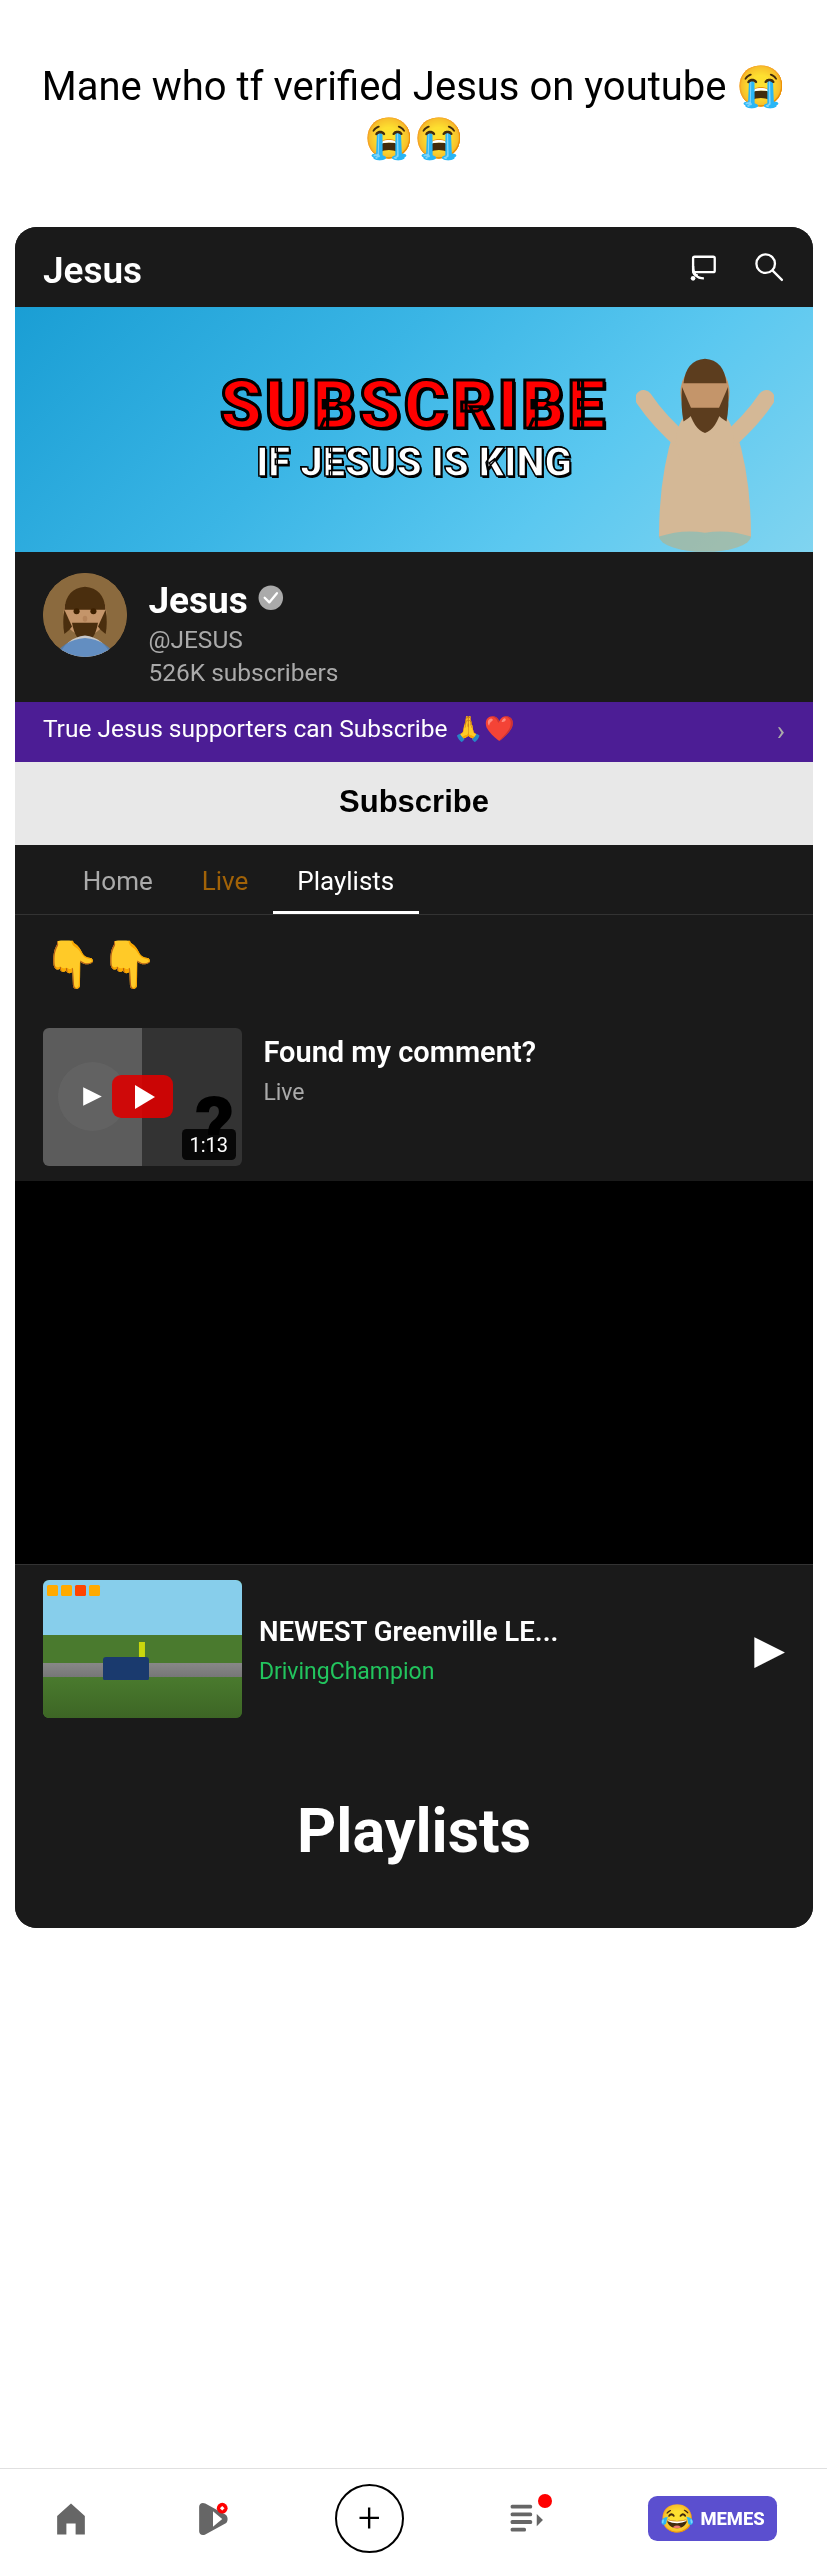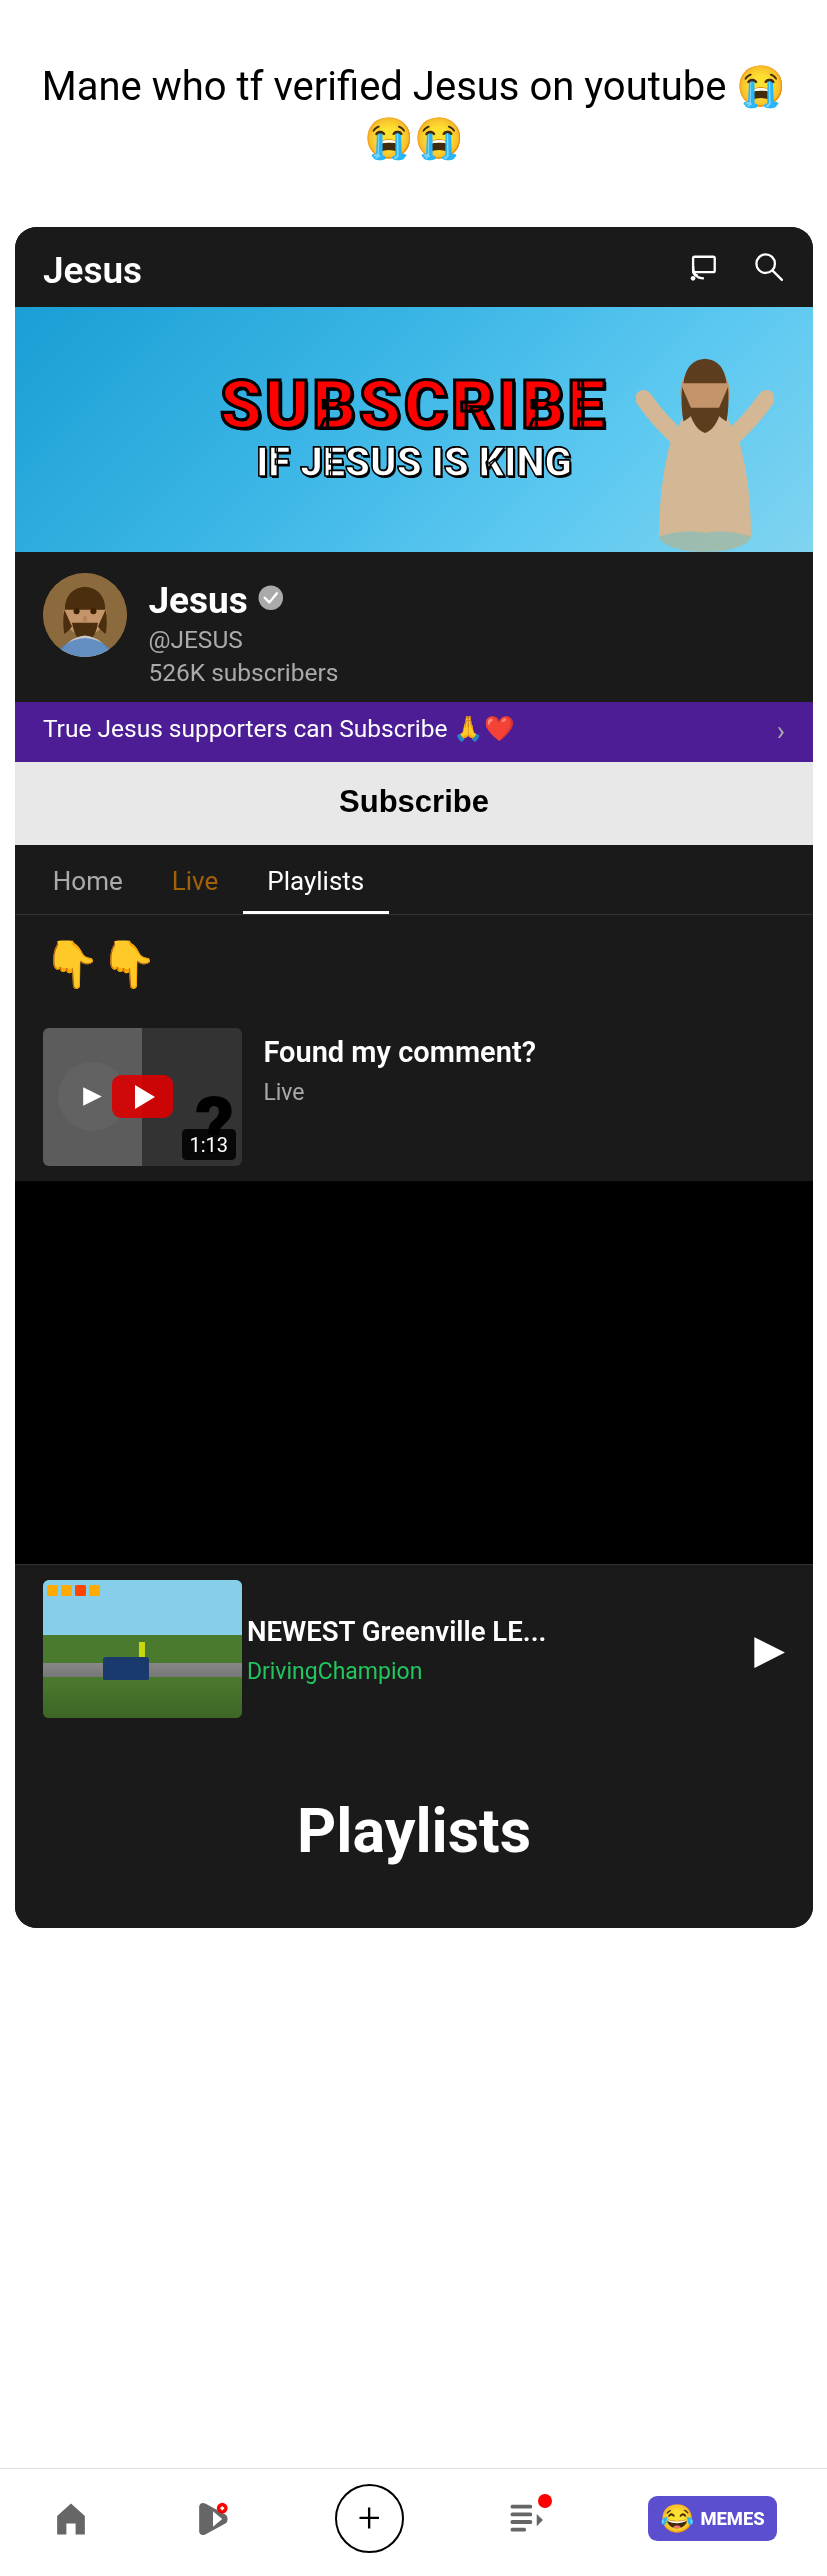--- a/index.html
+++ b/index.html
@@ -188,21 +188,21 @@
       font-weight: 700;
       color: #000000;
       cursor: pointer;
       text-align: center;
     }
 
     
     .tabs-container {
       background: #1a1a1a;
       display: flex;
-      padding: 0 13px;
+      padding: 0 43px;
       border-bottom: 1.5px solid #333;
     }
     .tab {
       padding: 21.5px 24.5px 18.4px 24.5px;
       font-size: 26px;
       color: #a16207;
       cursor: pointer;
       position: relative;
     }
     .tab.active {
@@ -309,21 +309,21 @@
       background: #000000;
       height: 383px;
     }
 
     
     .video-item-2 {
       background: #1a1a1a;
       display: flex;
       align-items: center;
       padding: 15.3px 27.6px;
-      gap: 5px;
+      gap: 17px;
       border-top: 0.8px solid #333;
     }
     .thumbnail-2 {
       width: 199px;
       height: 138px;
       flex-shrink: 0;
       border-radius: 6.1px;
       overflow: hidden;
       background: linear-gradient(135deg, #2d5a1b 0%, #4a8c2a 40%, #3d7a22 60%, #2a5c15 100%);
       position: relative;

